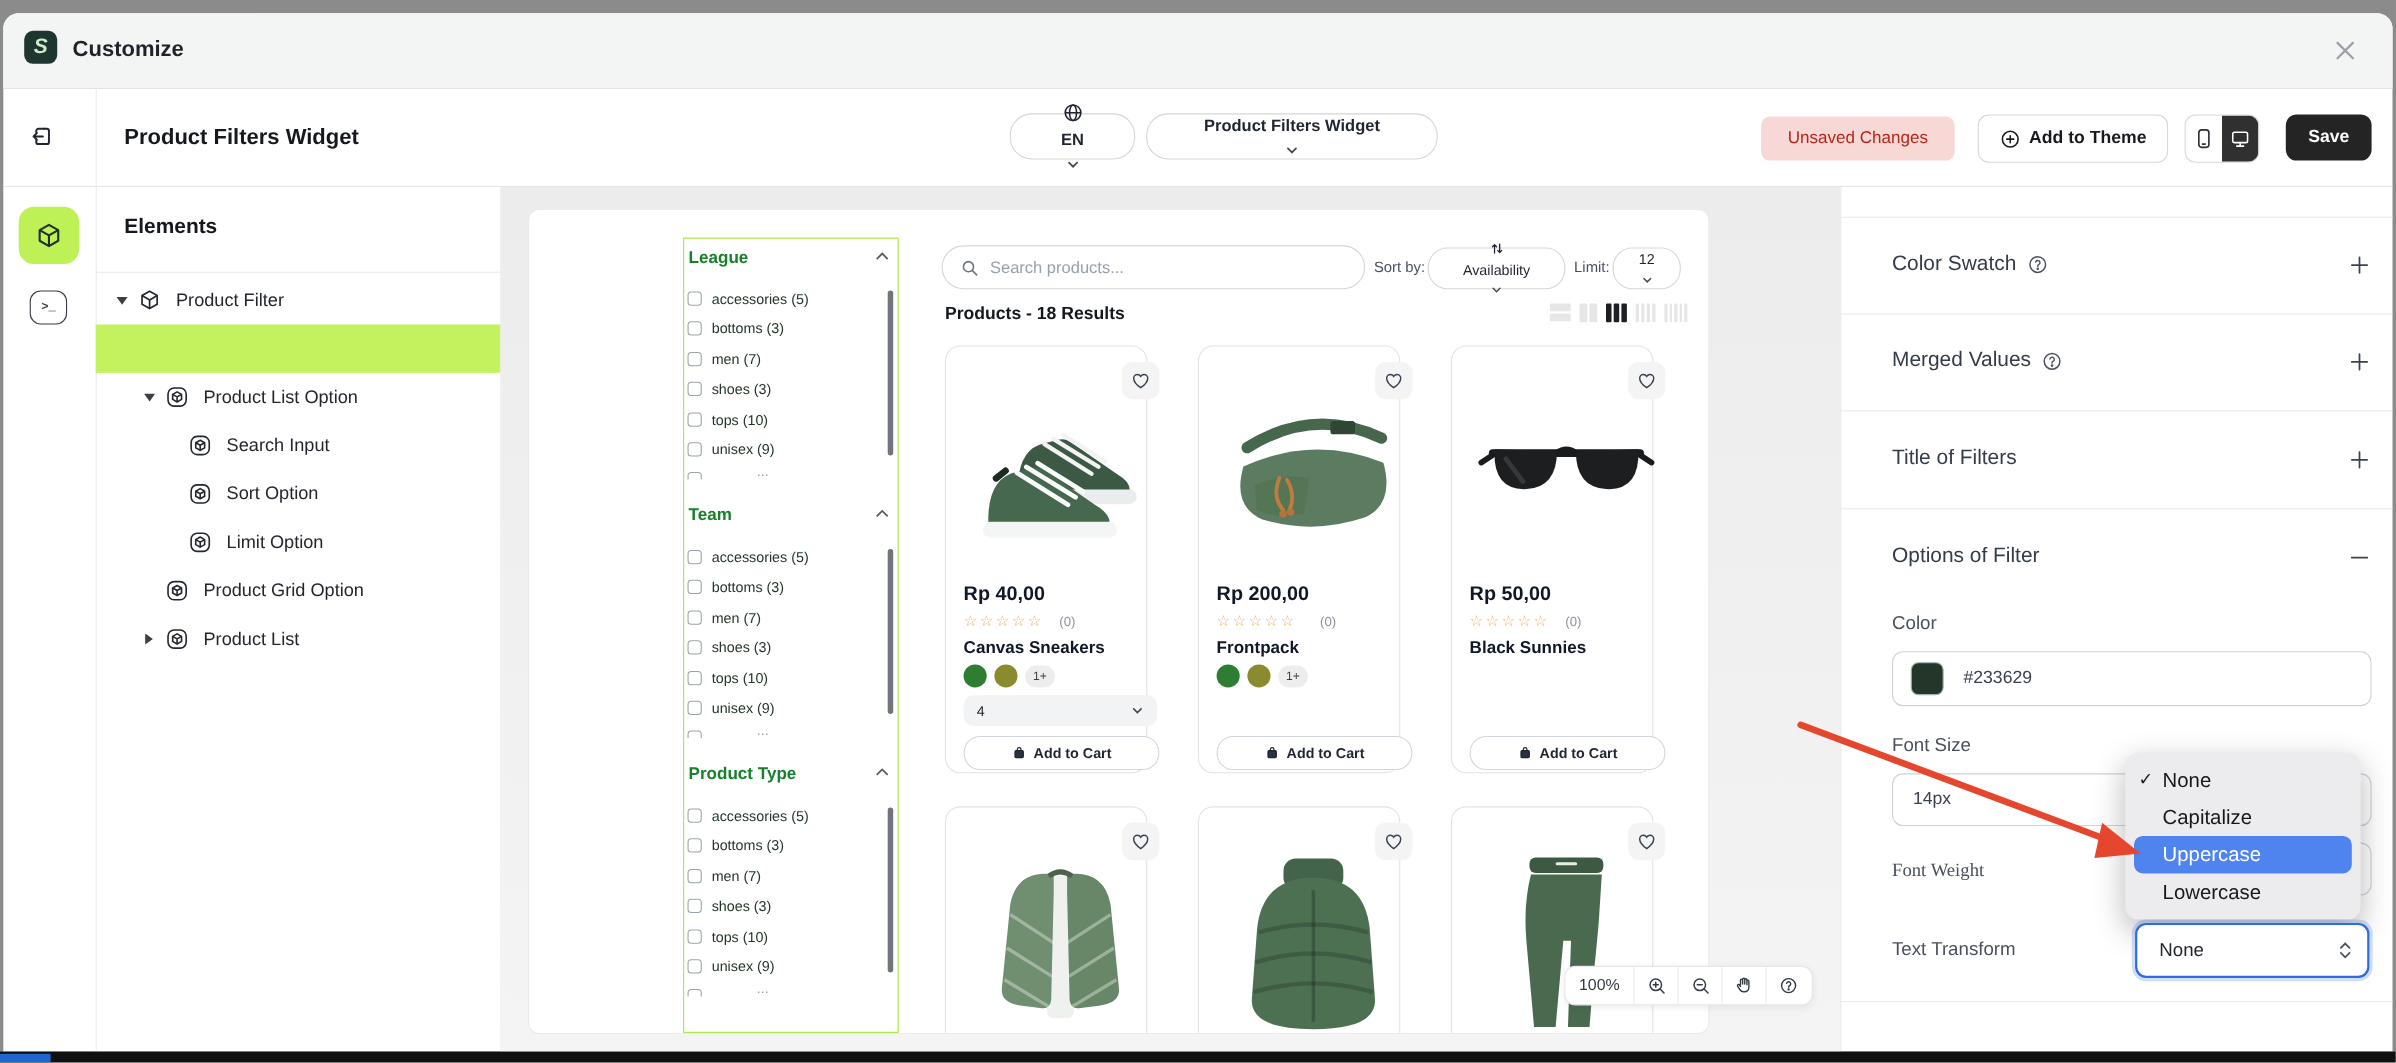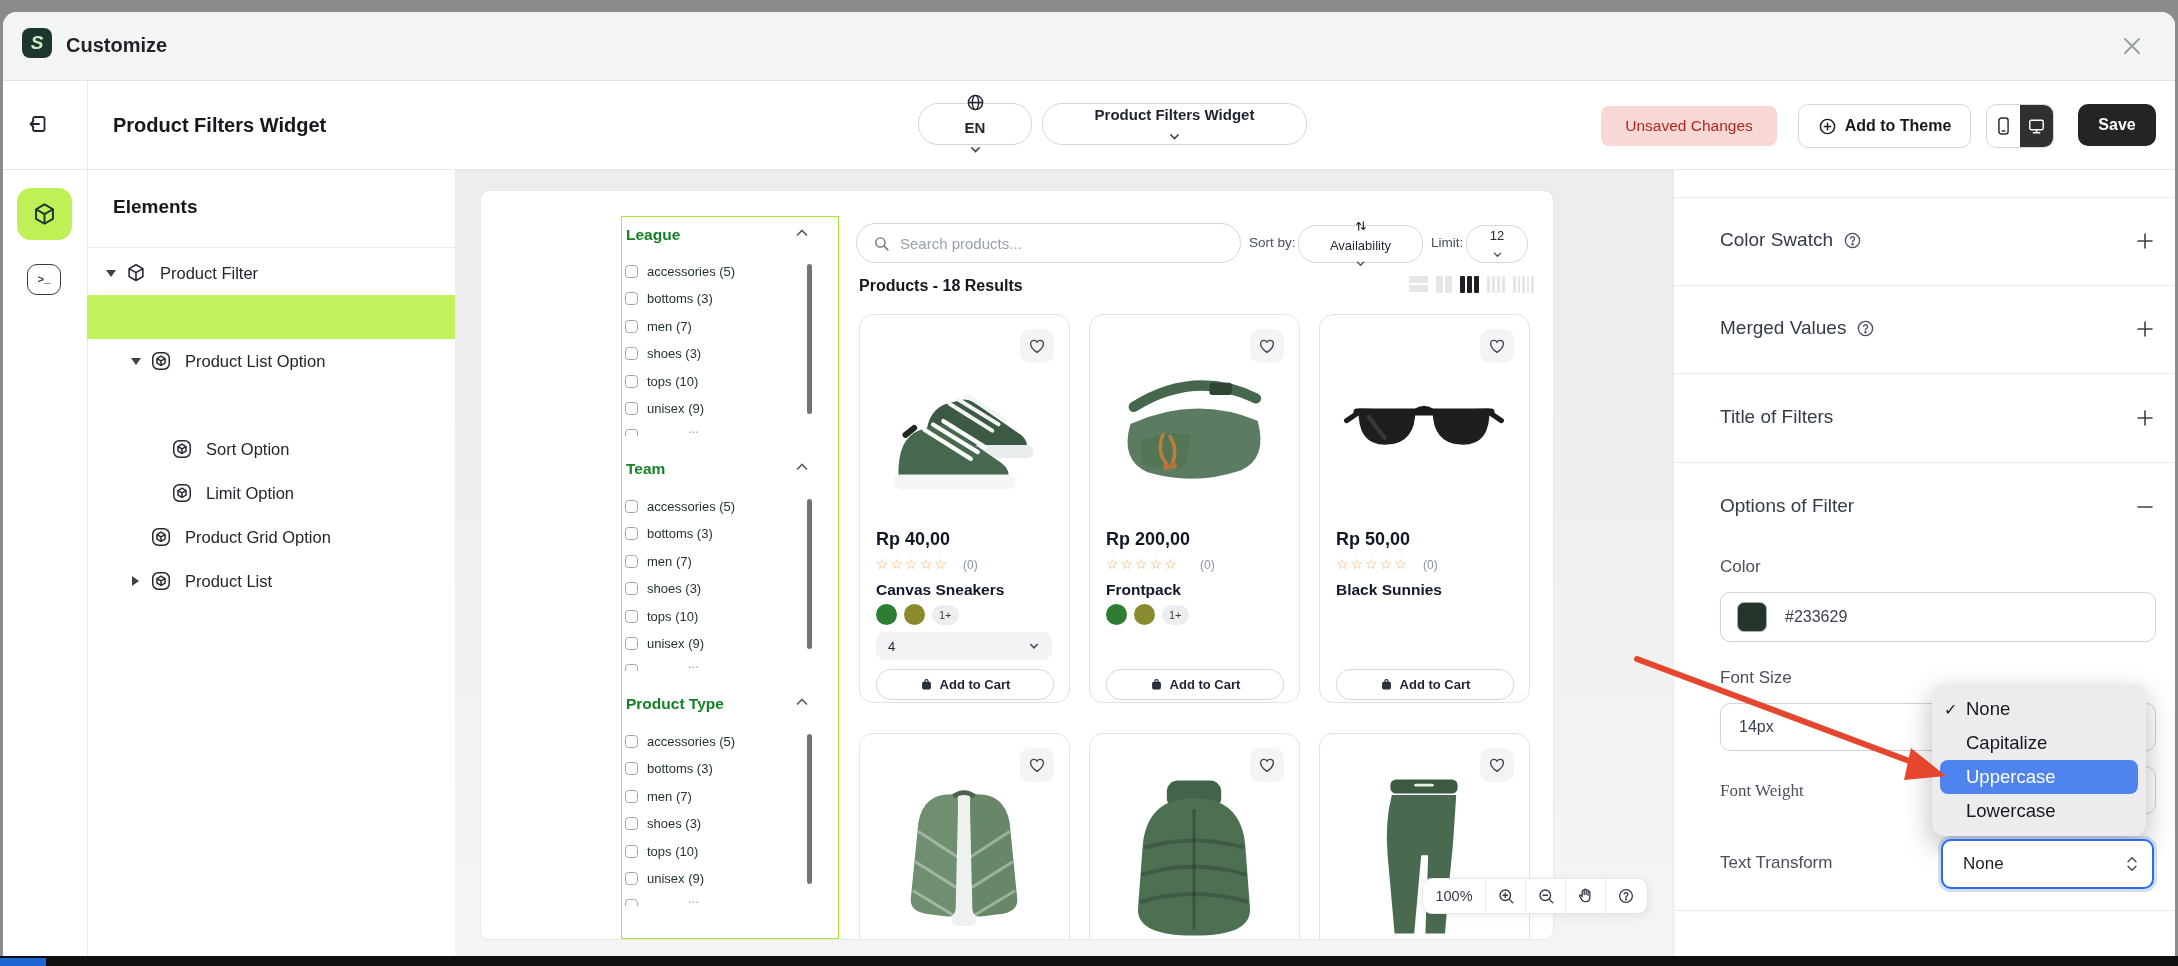--- a/index.html
+++ b/index.html
@@ -15,27 +15,27 @@
   .pill{border:1px solid #d6d6d6;border-radius:20px;background:#fff;display:flex;align-items:center;justify-content:center;gap:7px;color:#1f2430;flex-direction:column;}
   .btn{border:1px solid #d7d7d7;border-radius:10px;background:#fff;display:flex;align-items:center;justify-content:center;gap:8px;color:#17191d;font-weight:600;}
   
   .trow{position:absolute;left:87px;width:368px;height:44px;display:flex;align-items:center;color:#22262c;font-size:16.5px;}
   .caret{width:0;height:0;position:absolute;}
   .caret.down{border-left:5.5px solid transparent;border-right:5.5px solid transparent;border-top:7px solid #3c4046;}
   .caret.right{border-top:5.5px solid transparent;border-bottom:5.5px solid transparent;border-left:7px solid #3c4046;}
   
   #canvas{left:455px;top:170px;width:1218px;height:786px;background:linear-gradient(180deg,#ececed,#f4f4f4);}
   #pvpanel{left:25px;top:20px;width:1072px;height:748px;background:#fff;border:1px solid #eaeaea;border-radius:10px;overflow:hidden;}
-  #filterbox{left:140px;top:25px;width:218px;height:723px;border:1.6px solid #a5e839;background:#fff;box-sizing:border-box;}
+  #filterbox{left:140px;top:25px;width:196px;height:723px;border:1.6px solid #a5e839;background:#fff;box-sizing:border-box;}
   .fg-title{position:absolute;left:4px;font-weight:800;font-size:15.5px;color:#17812a;}
   .chk{position:absolute;left:3px;width:13px;height:13px;border:1.5px solid #9aa3ad;border-radius:3.5px;background:#fff;box-sizing:border-box;}
   .chklab{position:absolute;left:25px;font-size:13px;color:#233629;}
   .sbar{position:absolute;left:185px;width:5px;border-radius:3px;background:#70757d;}
   .chev-up{position:absolute;left:174px;}
-  .card{position:absolute;width:211px;height:389px;border:1px solid #e3e3e4;border-radius:14px;background:#fff;box-sizing:border-box;}
+  .card{position:absolute;width:184px;height:389px;border:1px solid #e3e3e4;border-radius:14px;background:#fff;box-sizing:border-box;}
   .heart{position:absolute;left:160px;top:14px;width:34px;height:34px;border-radius:10px;background:#f4f4f5;display:flex;align-items:center;justify-content:center;}
   .price{position:absolute;left:16px;top:214px;font-size:18px;font-weight:800;color:#101828;}
   .stars{position:absolute;left:16px;top:241px;font-size:14px;color:#f0ab57;letter-spacing:2px;}
   .rcount{position:absolute;left:103px;top:243px;font-size:12px;color:#8b93a2;}
   .pname{position:absolute;left:16px;top:266px;font-size:15.5px;font-weight:700;color:#101828;}
   .swatch{width:21px;height:21px;border-radius:50%;}
   .morebadge{height:20px;padding:0 7px;border-radius:10px;background:#ededee;color:#3a3f49;font-size:11px;display:flex;align-items:center;}
   .qty{position:absolute;left:16px;top:317px;width:176px;height:28px;border-radius:9px;background:#f2f3f5;display:flex;align-items:center;color:#1f2430;font-size:13px;padding:0 12px;box-sizing:border-box;justify-content:space-between;}
   .cartbtn{position:absolute;left:16px;top:354px;width:176px;height:29px;border:1px solid #d2d7dd;border-radius:15px;background:#fff;display:flex;align-items:center;justify-content:center;gap:7px;font-size:13px;font-weight:600;color:#1f2430;}
   
@@ -159,20 +159,30 @@
     <span class="ic" style="margin-left:63px;">
       <svg width="22" height="22" viewBox="0 0 24 24" fill="none" stroke="#23272e" stroke-width="1.6" stroke-linejoin="round">
           <rect x="3" y="3" width="18" height="18" rx="6"></rect>
           <path d="M12 6.8l4.4 2.5v5L12 16.8l-4.4-2.5v-5z"></path>
           <path d="M7.6 9.3L12 11.8l4.4-2.5M12 11.8v5"></path>
         </svg>
     </span>
     <span style="margin-left:13px;">Product List Option</span>
   </div>
 
+  <div class="trow" style="top:383px;">
+    <span class="ic" style="margin-left:84px;">
+      <svg width="22" height="22" viewBox="0 0 24 24" fill="none" stroke="#23272e" stroke-width="1.6" stroke-linejoin="round">
+          <rect x="3" y="3" width="18" height="18" rx="6"></rect>
+          <path d="M12 6.8l4.4 2.5v5L12 16.8l-4.4-2.5v-5z"></path>
+          <path d="M7.6 9.3L12 11.8l4.4-2.5M12 11.8v5"></path>
+        </svg>
+    </span>
+    <span style="margin-left:13px;">Search Input</span>
+  </div>
 
   <div class="trow" style="top:427px;">
     <span class="ic" style="margin-left:84px;">
       <svg width="22" height="22" viewBox="0 0 24 24" fill="none" stroke="#23272e" stroke-width="1.6" stroke-linejoin="round">
           <rect x="3" y="3" width="18" height="18" rx="6"></rect>
           <path d="M12 6.8l4.4 2.5v5L12 16.8l-4.4-2.5v-5z"></path>
           <path d="M7.6 9.3L12 11.8l4.4-2.5M12 11.8v5"></path>
         </svg>
     </span>
     <span style="margin-left:13px;">Sort Option</span>

